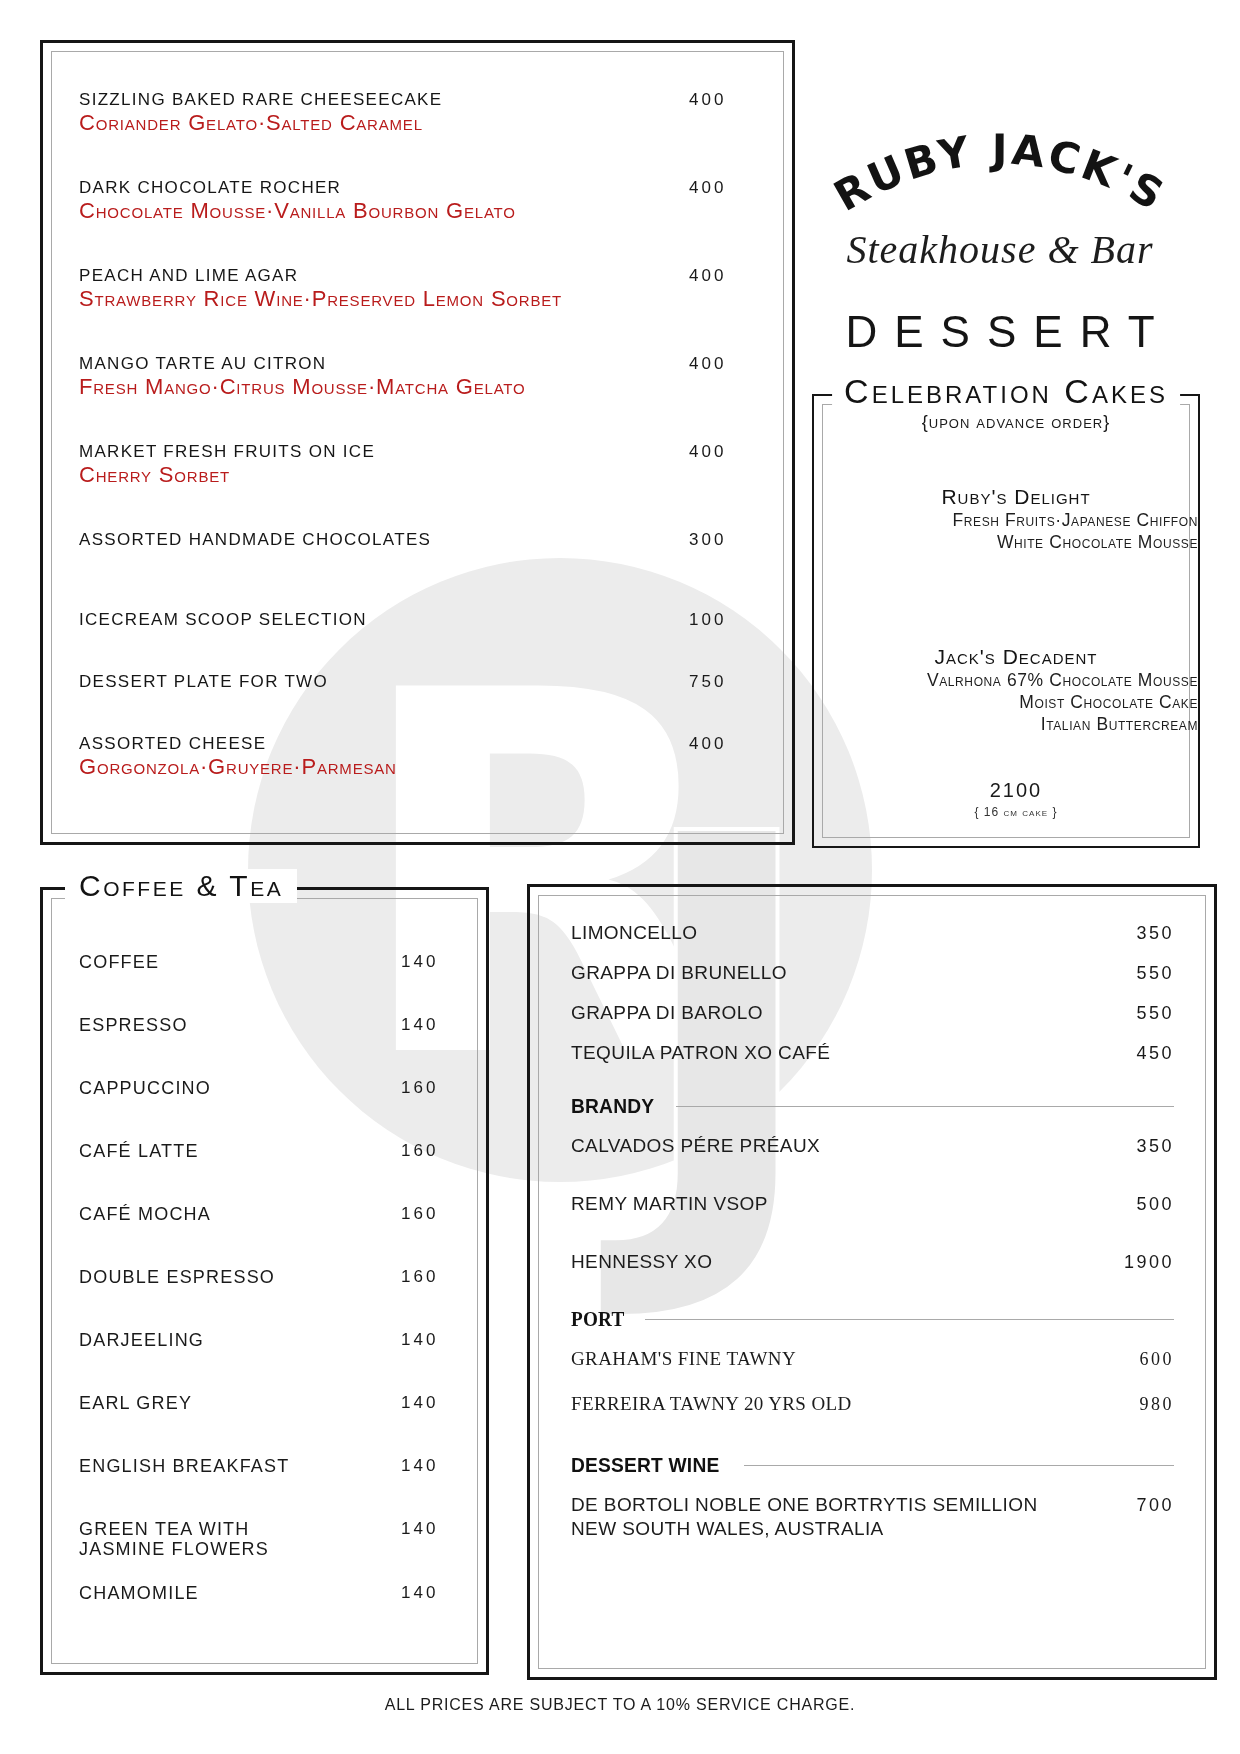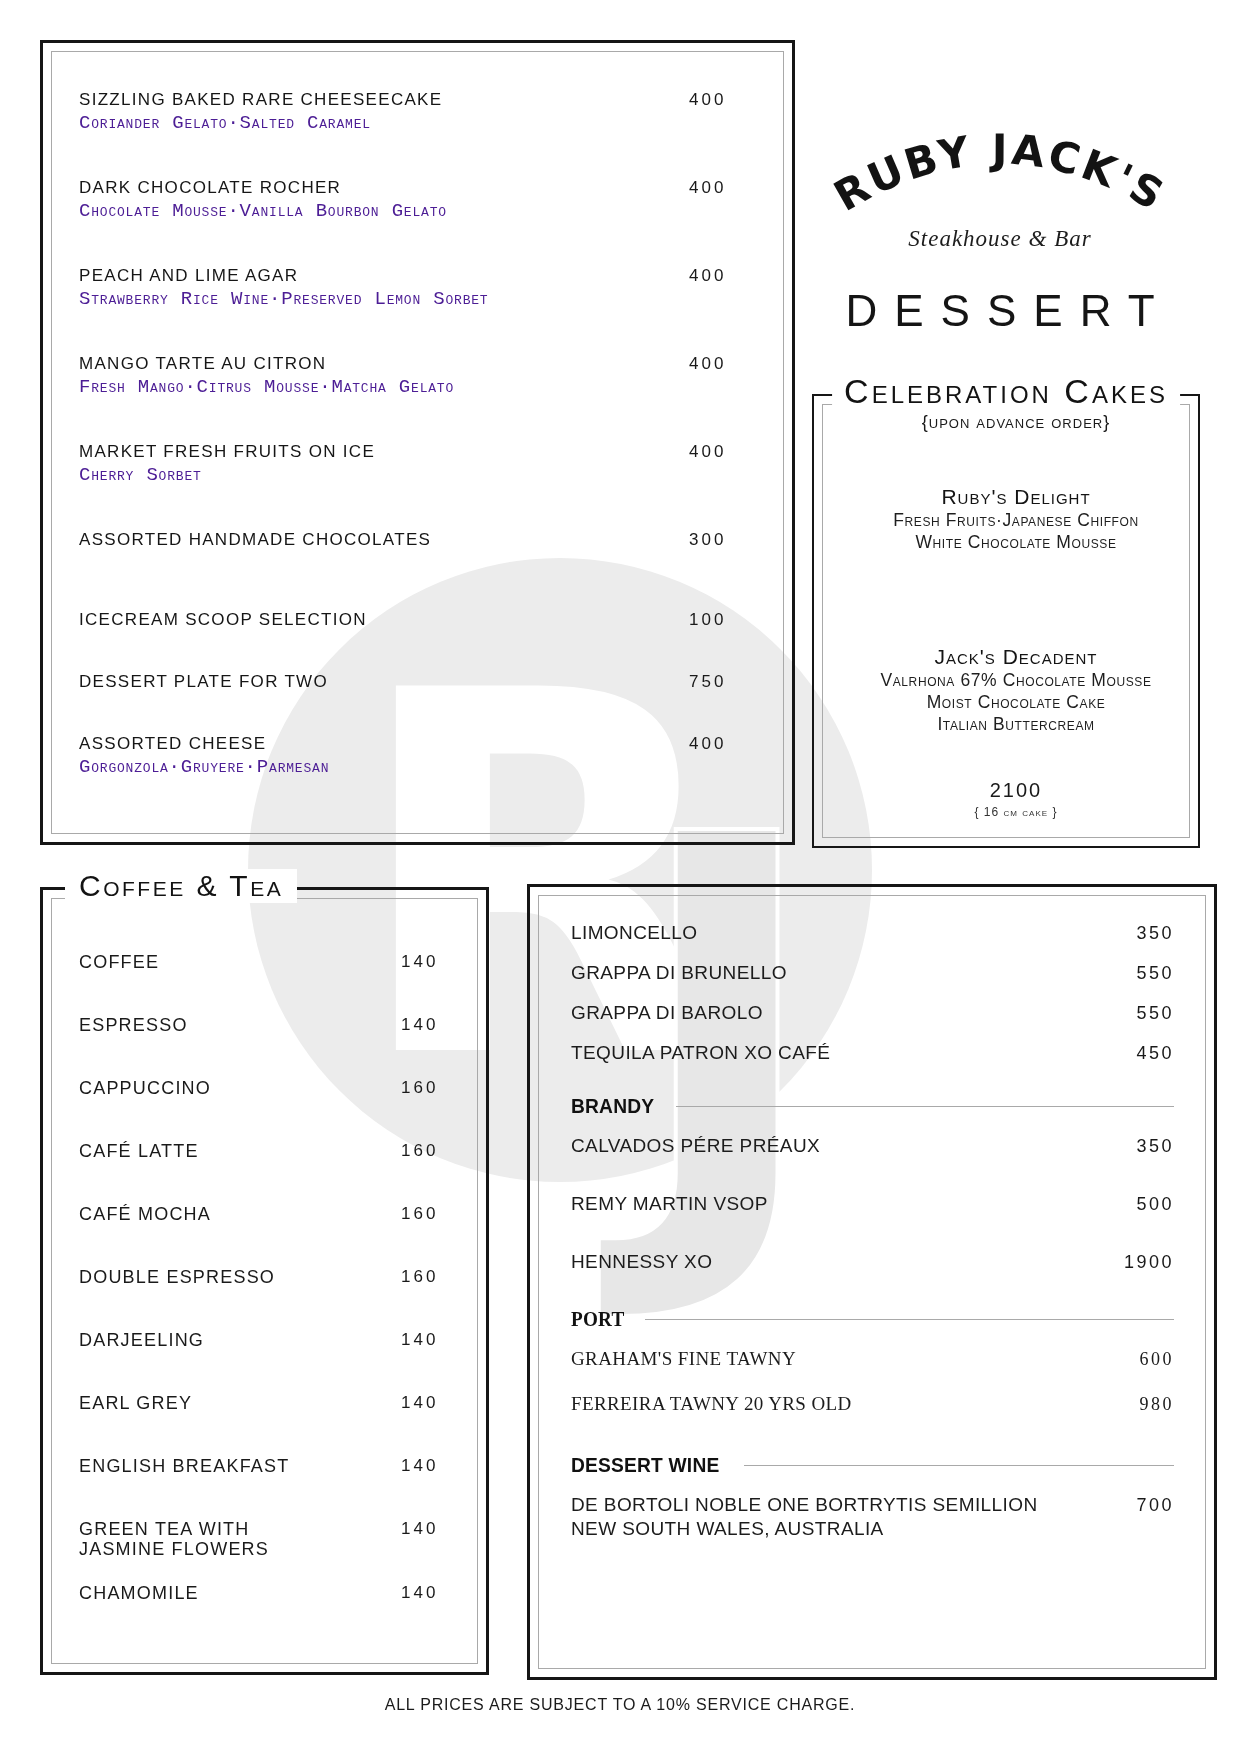--- a/index.html
+++ b/index.html
@@ -12,39 +12,39 @@
   .frame .inner-line{position:absolute;inset:8px;border:1px solid #a9a9a9;pointer-events:none;}
   .box-desserts{left:40px;top:40px;width:749px;height:799px;}
   .box-celebration{left:812px;top:394px;width:384px;height:450px;border-width:2px;}
   .box-coffee{left:40px;top:887px;width:443px;height:782px;}
   .box-drinks{left:527px;top:884px;width:684px;height:790px;}
   
   .dess-content{position:absolute;inset:0;padding:46px 30px 0 36px;}
   .m-item{display:flex;align-items:flex-start;margin-bottom:42px;}
   .m-item .txt{width:610px;}
   .m-item .nm{font-size:17px;letter-spacing:1.3px;line-height:22px;color:#161616;}
-  .m-item .ds{font-size:19px;font-variant:small-caps;letter-spacing:0.8px;line-height:24px;color:#4c1d95;font-family:Liberation Mono, monospace;}
+  .m-item .ds{font-size:22px;font-variant:small-caps;letter-spacing:0.8px;line-height:24px;color:#b91c1c;}
   .m-item .pr{font-size:17px;letter-spacing:3px;line-height:22px;}
   .m-item.gap-xl{margin-top:14px;}
   .m-item.gap-lg{margin-bottom:58px;}
   .m-item.gap-md{margin-bottom:40px;}
   
   .logo-area{position:absolute;left:780px;top:96px;width:440px;text-align:center;z-index:2;}
-  .tagline{font-family:"Liberation Serif",serif;font-style:italic;font-size:23px;color:#1d1d1d;
+  .tagline{font-family:"Liberation Serif",serif;font-style:italic;font-size:40px;color:#1d1d1d;
            margin-top:-14px;letter-spacing:1px;}
   .page-title{margin-top:34px;font-size:44px;letter-spacing:17px;padding-left:17px;color:#151515;font-weight:400;}
   
   .cel-title{position:absolute;top:-24px;left:50%;transform:translateX(-50%);background:#fff;
              padding:0 12px;white-space:nowrap;font-variant:small-caps;font-size:34px;
              letter-spacing:3px;color:#131313;}
   .cel-body{position:absolute;inset:0;padding-top:16px;text-align:center;padding-left:20px;}
   .cel-note{font-variant:small-caps;font-size:18px;letter-spacing:1px;}
   .cake-name{font-variant:small-caps;font-size:21px;letter-spacing:1px;margin-top:52px;color:#141414;}
   .cake-name.second{margin-top:92px;}
-  .cake-line{font-variant:small-caps;font-size:17.5px;letter-spacing:0.6px;line-height:22px;color:#1e1e1e;}
+  .cake-line{font-variant:small-caps;font-size:17.5px;letter-spacing:0.6px;line-height:22px;color:#1e1e1e;text-align:right;}
   .cake-price{font-size:20px;letter-spacing:2px;margin-top:44px;}
   .cake-size{font-variant:small-caps;font-size:12px;letter-spacing:1px;margin-top:3px;color:#333;}
   
   .cof-title{position:absolute;top:-21px;left:22px;background:#fff;padding:0 14px;white-space:nowrap;
              font-variant:small-caps;font-size:30px;letter-spacing:2.5px;color:#131313;}
   .cof-content{position:absolute;inset:0;padding:62px 16px 0 36px;}
   .coffee-row{display:flex;align-items:flex-start;margin-bottom:43px;}
   .coffee-row .name{width:322px;font-size:18px;letter-spacing:1.2px;line-height:20px;white-space:pre-line;}
   .coffee-row .price{font-size:17px;letter-spacing:3px;line-height:20px;}
   .coffee-row.tall{margin-bottom:24px;}

